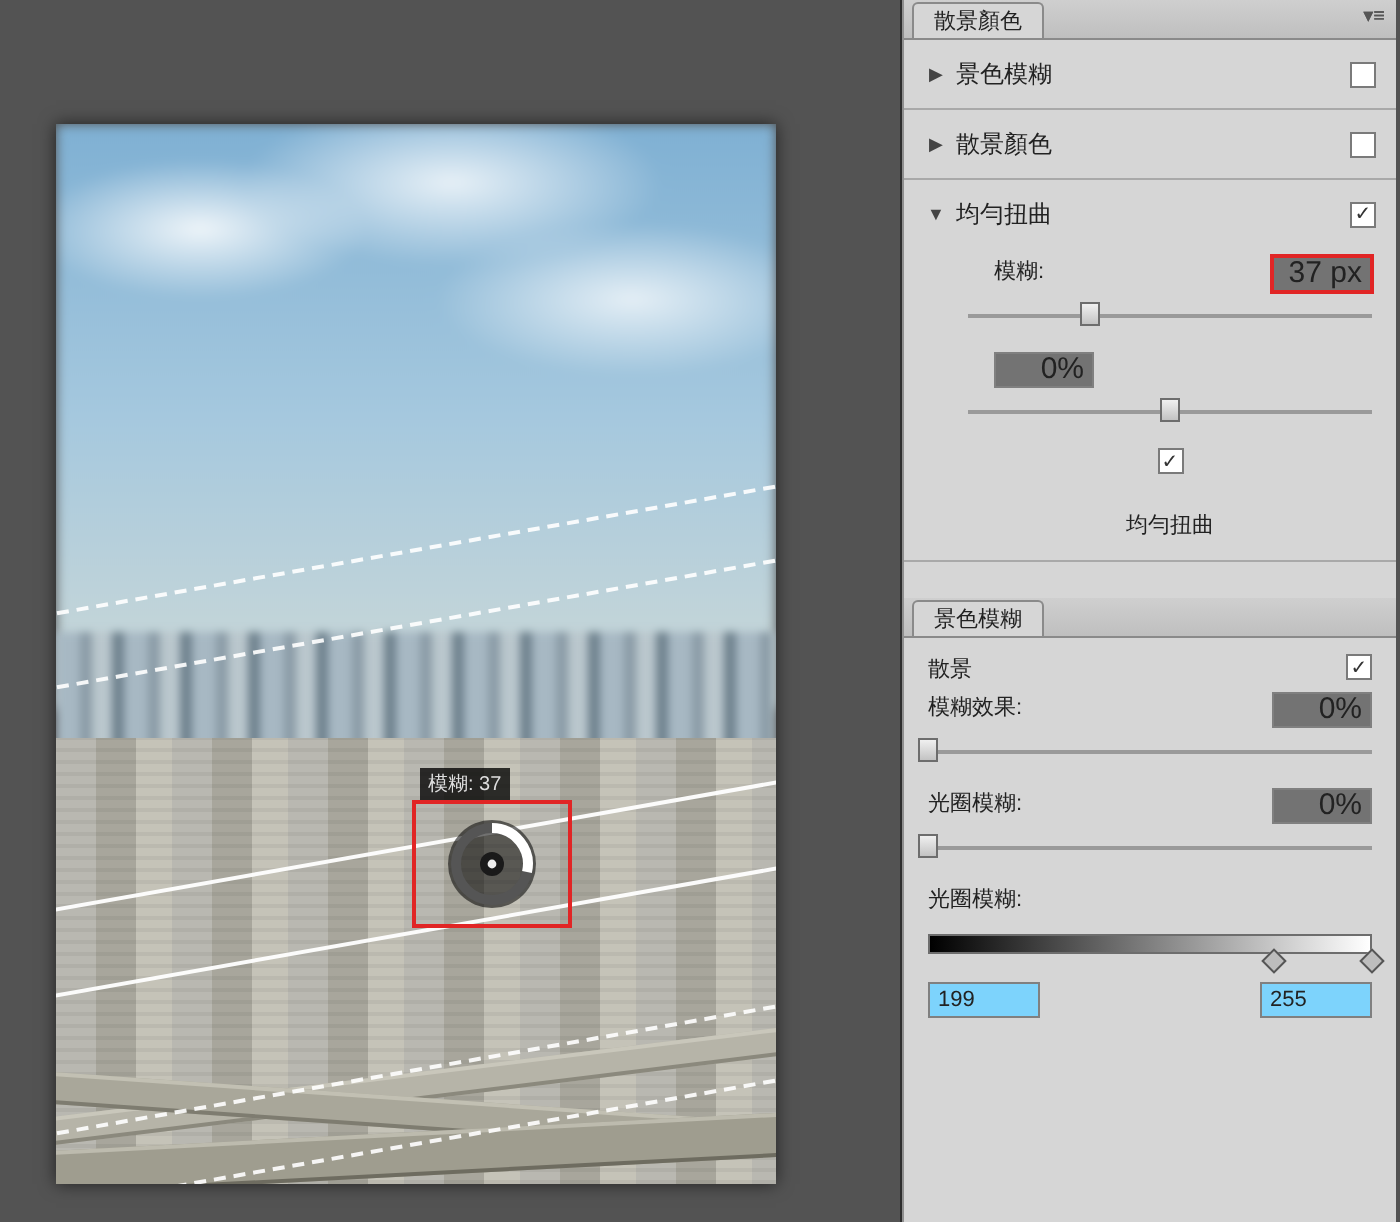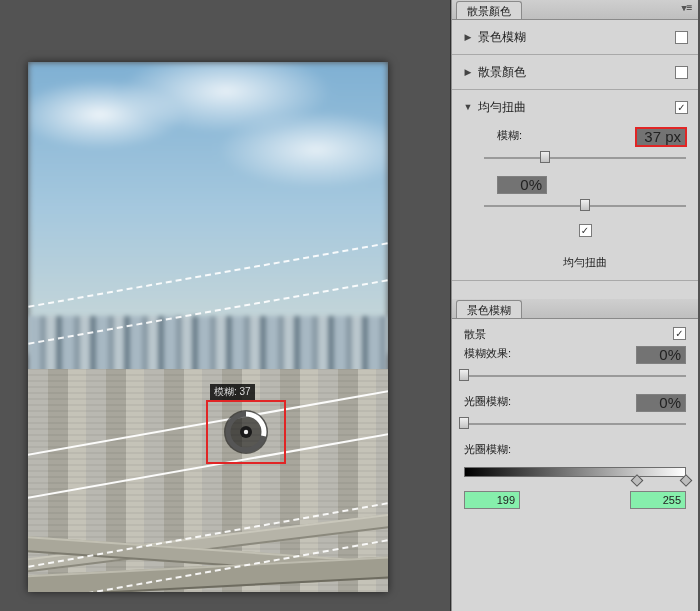--- a/index.html
+++ b/index.html
@@ -75,21 +75,21 @@
   .slider .thumb { position:absolute; top:1px; width:10px; height:12px; background:linear-gradient(#f0f0f0,#c3c3c3); border:1px solid #6d6d6d; transform:translateX(-50%);}
 
   .mini-chk-row { display:flex; align-items:center; padding:4px 12px 10px 32px; gap:18px;flex-direction:column;}
 
   .grad-track { position:absolute; left:0; right:0; top:6px; height:10px; background:linear-gradient(90deg,#000,#fff); border:1px solid #6d6d6d;}
   .grad-thumb { position:absolute; top:15px; width:9px; height:9px; background:#bdbdbd; border:1px solid #555; transform:translateX(-50%) rotate(45deg);}
   .grad { position:relative; height:26px; margin:4px 12px 2px 12px;}
 
   .num-pair { display:flex; padding:2px 12px 12px 12px; gap:0;}
   .num-pair .spacer { flex:1; }
-  .nump { width:56px; height:18px; background:#86efac; border:1px solid #808080; font-size:11px; text-align:right; padding:0 4px; line-height:16px;}
+  .nump { width:56px; height:18px; background:#7dd3fc; border:1px solid #808080; font-size:11px; text-align:left; padding:0 4px; line-height:16px;}
 
   .flyout { position:absolute; right:4px; top:2px; width:14px; height:14px; font-size:10px; color:#555; text-align:center;}
 </style>
 </head>
 <body>
 
 <div class="canvas-area">
   <div class="canvas">
     <div class="sky"></div>
     <div class="buildings"></div>

